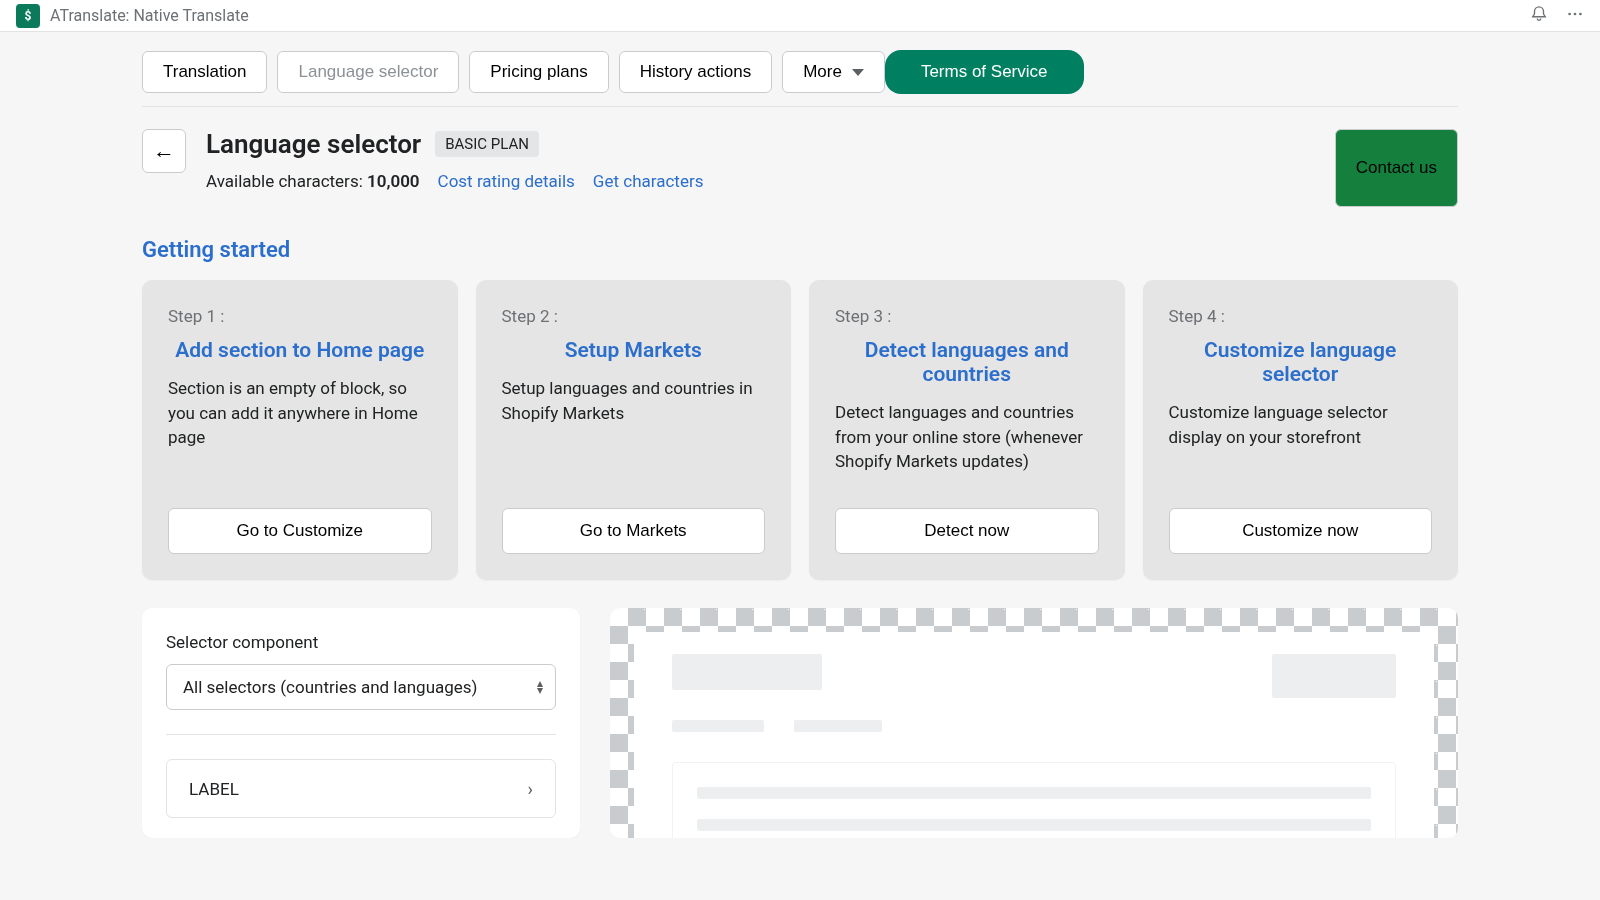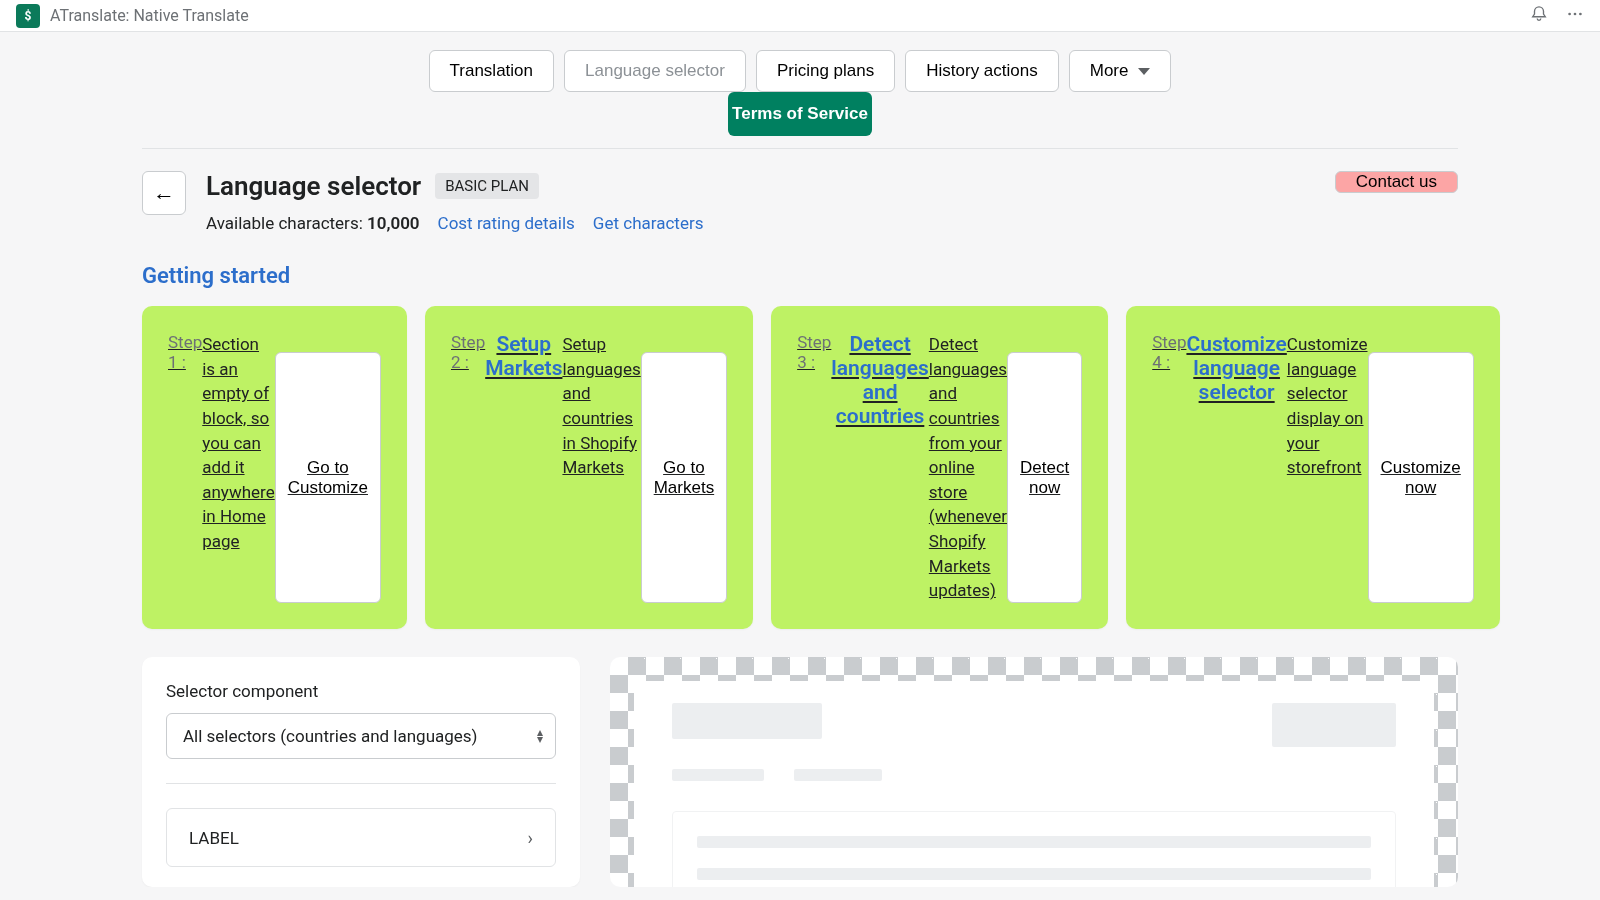--- a/index.html
+++ b/index.html
@@ -7,47 +7,47 @@
     
     .topbar { background: #fff; border-bottom: 1px solid #e1e3e5; padding: 4px 16px; display: flex; align-items: center; justify-content: space-between; height: 32px; }
     .topbar-left { display: flex; align-items: center; gap: 10px; }
     .app-logo { width: 24px; height: 24px; background: #0b7a5a; border-radius: 4px; display: flex; align-items: center; justify-content: center; color: #fff; font-size: 12px; font-weight: bold; }
     .app-name { font-size: 16px; color: #6d7175; }
     .topbar-right { display: flex; align-items: center; gap: 18px; color: #6d7175; }
     .icon-btn { cursor: pointer; }
     
     .container { max-width: 1460px; margin: 0 auto; padding: 18px 72px 0; }
     
-    .tab-row { display: flex; align-items: center; margin-bottom: 12px; flex-direction: column; }
+    .tab-row { display: flex; align-items: center; margin-bottom: 12px; }
     .tabs { display: flex; gap: 10px; }
     .tab { background: #fff; border: 1px solid #c9cccf; border-radius: 6px; padding: 10px 20px; font-size: 17px; cursor: pointer; font-weight: 450; }
     .tab.active { border-color: #c9cccf; color: #8c9196; }
     .tab.more { display: flex; align-items: center; gap: 10px; }
     .caret-down { width: 0; height: 0; border-left: 6px solid transparent; border-right: 6px solid transparent; border-top: 7px solid #5c5f62; }
-    .tos-btn { background: #008060; color: #fff; border: none; border-radius: 6px; padding: 12px 4px; font-size: 17px; font-weight: 700; cursor: pointer; }
+    .tos-btn { background: #008060; color: #fff; border: none; border-radius: 16px; padding: 12px 36px; font-size: 17px; font-weight: 400; cursor: pointer; }
     
     .divider { height: 1px; background: #e1e3e5; margin-bottom: 22px; }
     
     .page-header { display: flex; justify-content: space-between; align-items: flex-start; margin-bottom: 30px; }
     .page-header-left { display: flex; gap: 20px; align-items: flex-start; }
     .back-btn { width: 44px; height: 44px; border: 1px solid #c9cccf; background: #fff; border-radius: 6px; display: flex; align-items: center; justify-content: center; cursor: pointer; font-size: 22px; }
     .title-block {}
     .title-row { display: flex; align-items: center; gap: 14px; margin-bottom: 12px; }
     .page-title { font-size: 26px; font-weight: 600; }
     .plan-badge { background: #e4e5e7; color: #202223; padding: 4px 10px; border-radius: 4px; font-size: 15px; font-weight: 450; }
     .char-row { display: flex; align-items: flex-end; gap: 18px; font-size: 17px; }
     .char-label { color: #202223; }
     .char-value { font-weight: 600; }
     .link { color: #2c6ecb; cursor: pointer; }
-    .contact-btn { background: #fca5a5; border: 1px solid #c9cccf; border-radius: 6px; padding: 0 20px; font-size: 17px; cursor: pointer; }
+    .contact-btn { background: #15803d; border: 1px solid #c9cccf; border-radius: 6px; padding: 28px 20px; font-size: 17px; cursor: pointer; }
     
     .section-heading { font-size: 22px; font-weight: 600; color: #2c6ecb; margin-bottom: 18px; cursor: pointer; }
     
     .steps-grid { display: grid; grid-template-columns: repeat(4, 1fr); gap: 18px; margin-bottom: 28px; }
-    .step-card { background: #bef264; border-radius: 10px; padding: 26px; display: flex; min-height: 300px; box-shadow: 0 1px 2px rgba(0,0,0,0.04); text-decoration: underline; }
+    .step-card { background: #e5e5e5; border-radius: 10px; padding: 26px; display: flex; flex-direction: column; min-height: 300px; box-shadow: 0 1px 2px rgba(0,0,0,0.04); }
     .step-label { font-size: 17px; color: #6d7175; margin-bottom: 12px; }
     .step-title { font-size: 21px; font-weight: 600; color: #2c6ecb; text-align: center; margin-bottom: 14px; cursor: pointer; }
     .step-desc { font-size: 17px; color: #202223; line-height: 1.45; flex: 1; }
     .step-btn { background: #fff; border: 1px solid #c9cccf; border-radius: 6px; padding: 12px; font-size: 17px; cursor: pointer; margin-top: 20px; }
     
     .bottom-row { display: flex; gap: 30px; justify-content: space-between; }
     .selector-panel { background: #fff; border-radius: 10px; width: 438px; flex-shrink: 0; box-shadow: 0 1px 2px rgba(0,0,0,0.04); }
     .selector-top { padding: 24px; }
     .sel-label { font-size: 17px; margin-bottom: 12px; }
     .sel-select { position: relative; border: 1px solid #c9cccf; border-radius: 6px; padding: 12px 40px 12px 16px; font-size: 17px; cursor: pointer; }
@@ -132,20 +132,21 @@
       </div>
     </div>
     <button class="contact-btn">Contact us</button>
   </div>
 
   <h2 class="section-heading">Getting started</h2>
 
   <div class="steps-grid">
     <div class="step-card">
       <div class="step-label">Step 1 :</div>
+      <div class="step-title">Add section to Home page</div>
       <div class="step-desc">Section is an empty of block, so you can add it anywhere in Home page</div>
       <button class="step-btn">Go to Customize</button>
     </div>
     <div class="step-card">
       <div class="step-label">Step 2 :</div>
       <div class="step-title">Setup Markets</div>
       <div class="step-desc">Setup languages and countries in Shopify Markets</div>
       <button class="step-btn">Go to Markets</button>
     </div>
     <div class="step-card">

